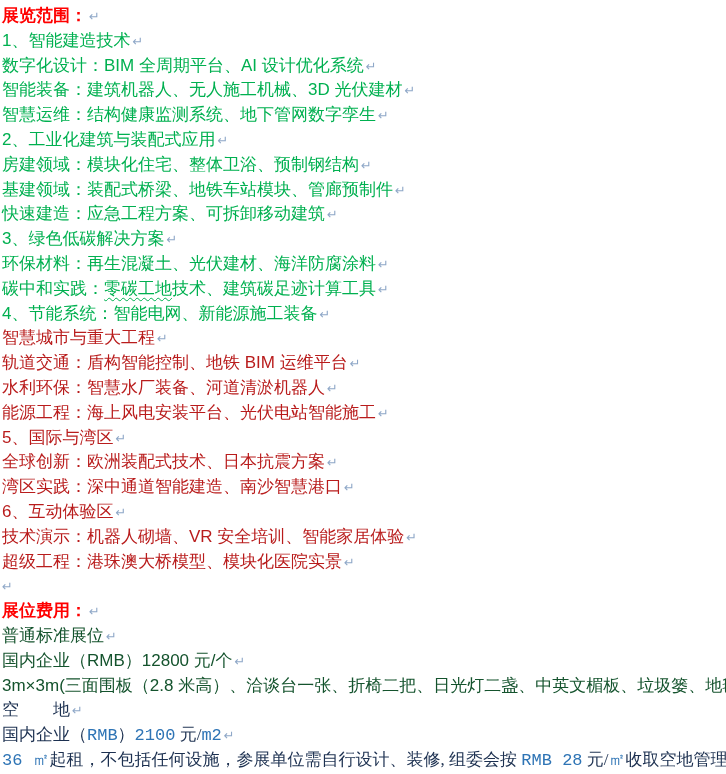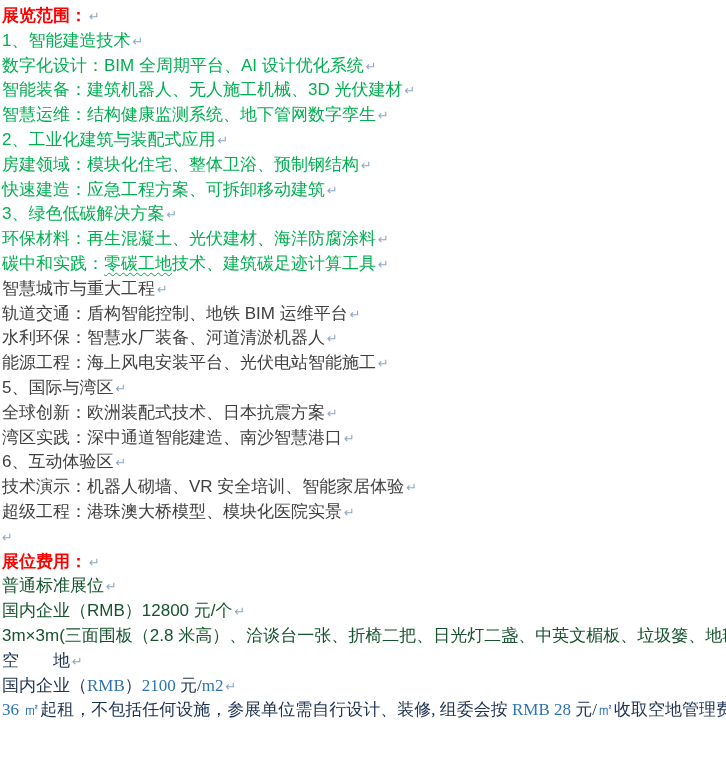--- a/index.html
+++ b/index.html
@@ -13,24 +13,24 @@
     overflow:hidden;
   }
   .line{
     height:24.8px;
     line-height:24.8px;
     font-size:17px;
     white-space:nowrap;
   }
   .red{color:#ff0000;font-weight:bold;text-align:center;}
   .green{color:#00b050;}
-  .blue{color:#404040;}
+  .blue{color:#b91c1c;}
   .purple{color:#14532d;}
   .dark{color:#1c3050;font-family:"Liberation Serif","DejaVu Serif",serif;margin-top:6px;}
-  .latin{color:#2e74b5;font-family:Liberation Serif, serif;}
+  .latin{color:#2e74b5;font-family:Liberation Mono, monospace;}
   .wavy{
     text-decoration-line:underline;
     text-decoration-style:wavy;
     text-decoration-color:#00b050;
     text-decoration-thickness:1px;
     text-underline-offset:3px;
   }
   .mark{
     color:#8fa8c8;
     font-size:13px;
@@ -44,26 +44,28 @@
 <div class="doc">
 
   <div class="line"><span class="red">展览范围：</span><span class="mark">↵</span></div>
 
   <div class="line"><span class="green">1、智能建造技术</span><span class="mark">↵</span></div>
   <div class="line"><span class="green">数字化设计：BIM 全周期平台、AI 设计优化系统</span><span class="mark">↵</span></div>
   <div class="line"><span class="green">智能装备：建筑机器人、无人施工机械、3D 光伏建材</span><span class="mark">↵</span></div>
   <div class="line"><span class="green">智慧运维：结构健康监测系统、地下管网数字孪生</span><span class="mark">↵</span></div>
   <div class="line"><span class="green">2、工业化建筑与装配式应用</span><span class="mark">↵</span></div>
   <div class="line"><span class="green">房建领域：模块化住宅、整体卫浴、预制钢结构</span><span class="mark">↵</span></div>
+  <div class="line"><span class="green">基建领域：装配式桥梁、地铁车站模块、管廊预制件</span><span class="mark">↵</span></div>
   <div class="line"><span class="green">快速建造：应急工程方案、可拆卸移动建筑</span><span class="mark">↵</span></div>
   <div class="line"><span class="green">3、绿色低碳解决方案</span><span class="mark">↵</span></div>
   <div class="line"><span class="green">环保材料：再生混凝土、光伏建材、海洋防腐涂料</span><span class="mark">↵</span></div>
 
   <div class="line"><span class="green">碳中和实践：</span><span class="green wavy">零碳工地</span><span class="green">技术、建筑碳足迹计算工具</span><span class="mark">↵</span></div>
 
+  <div class="line"><span class="green">4、节能系统：智能电网、新能源施工装备</span><span class="mark">↵</span></div>
 
   <div class="line"><span class="blue">智慧城市与重大工程</span><span class="mark">↵</span></div>
   <div class="line"><span class="blue">轨道交通：盾构智能控制、地铁 BIM 运维平台</span><span class="mark">↵</span></div>
   <div class="line"><span class="blue">水利环保：智慧水厂装备、河道清淤机器人</span><span class="mark">↵</span></div>
   <div class="line"><span class="blue">能源工程：海上风电安装平台、光伏电站智能施工</span><span class="mark">↵</span></div>
   <div class="line"><span class="blue">5、国际与湾区</span><span class="mark">↵</span></div>
   <div class="line"><span class="blue">全球创新：欧洲装配式技术、日本抗震方案</span><span class="mark">↵</span></div>
   <div class="line"><span class="blue">湾区实践：深中通道智能建造、南沙智慧港口</span><span class="mark">↵</span></div>
   <div class="line"><span class="blue">6、互动体验区</span><span class="mark">↵</span></div>
   <div class="line"><span class="blue">技术演示：机器人砌墙、VR 安全培训、智能家居体验</span><span class="mark">↵</span></div>

